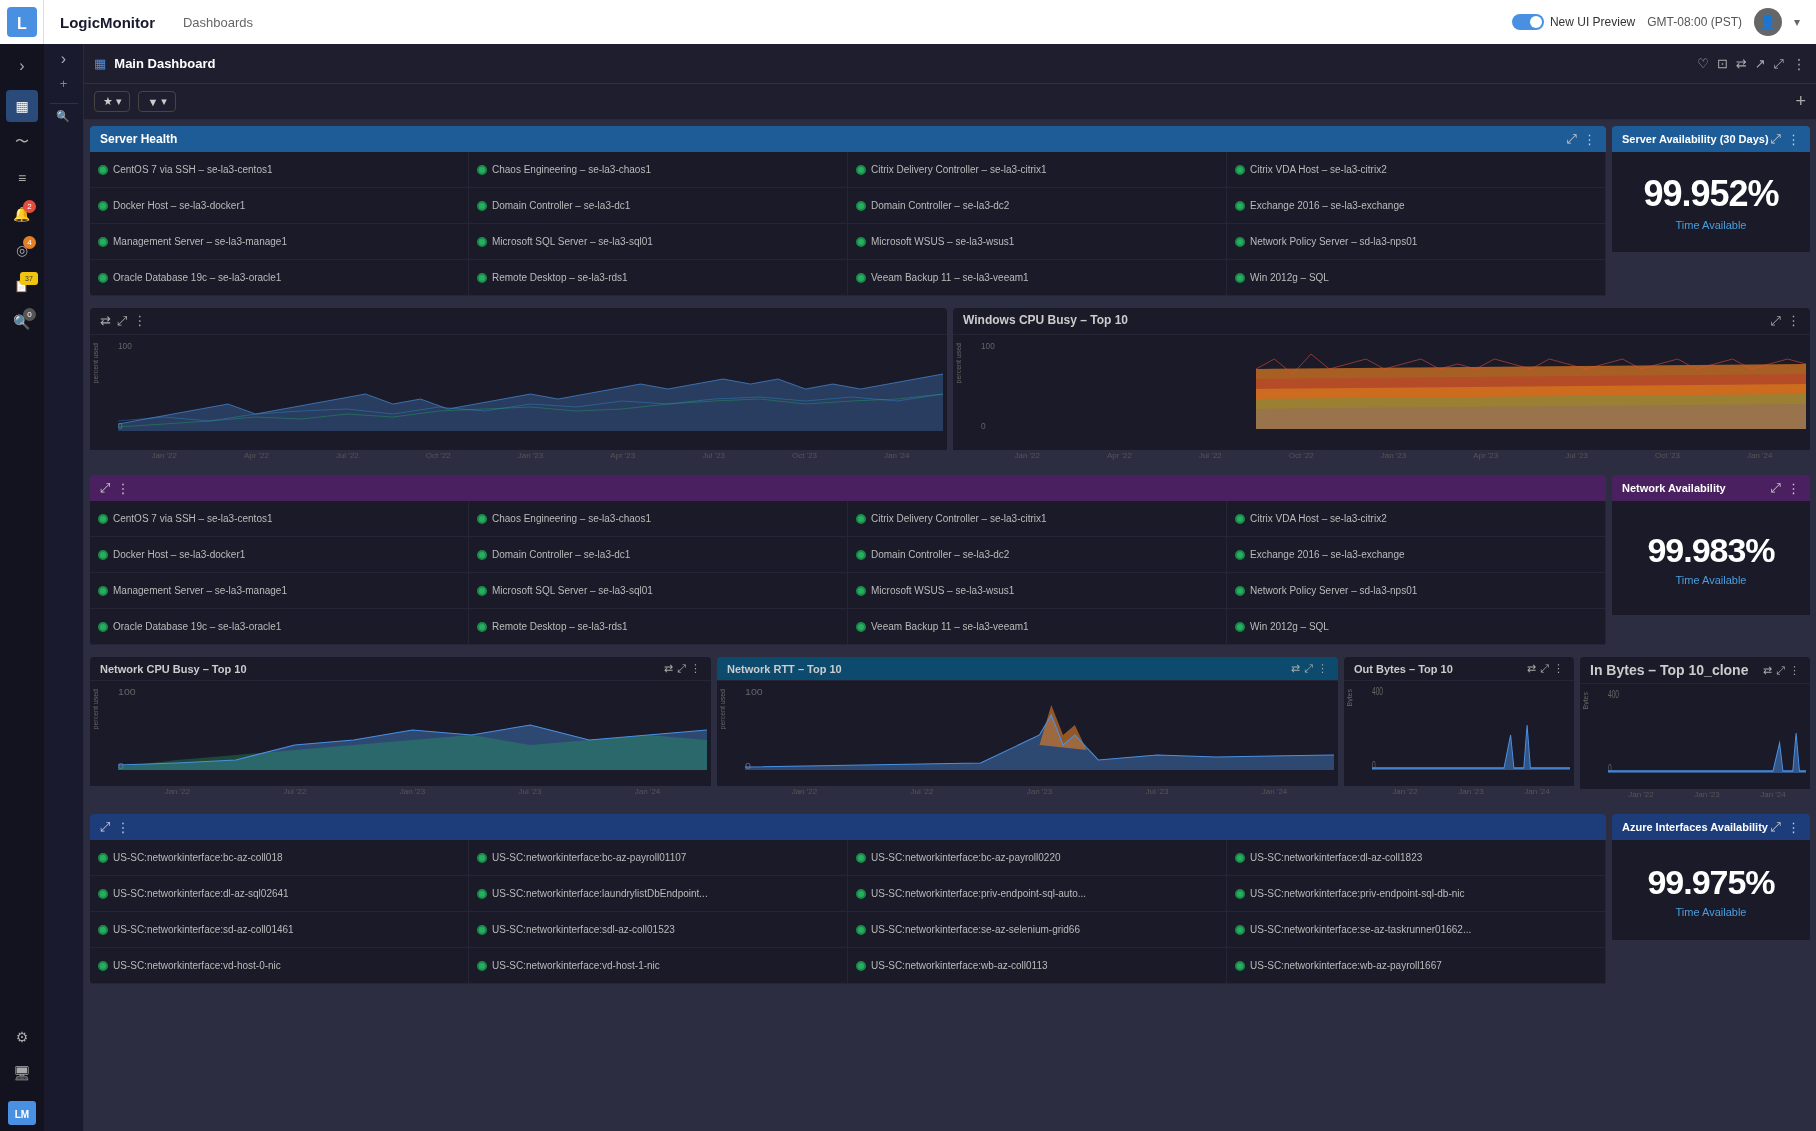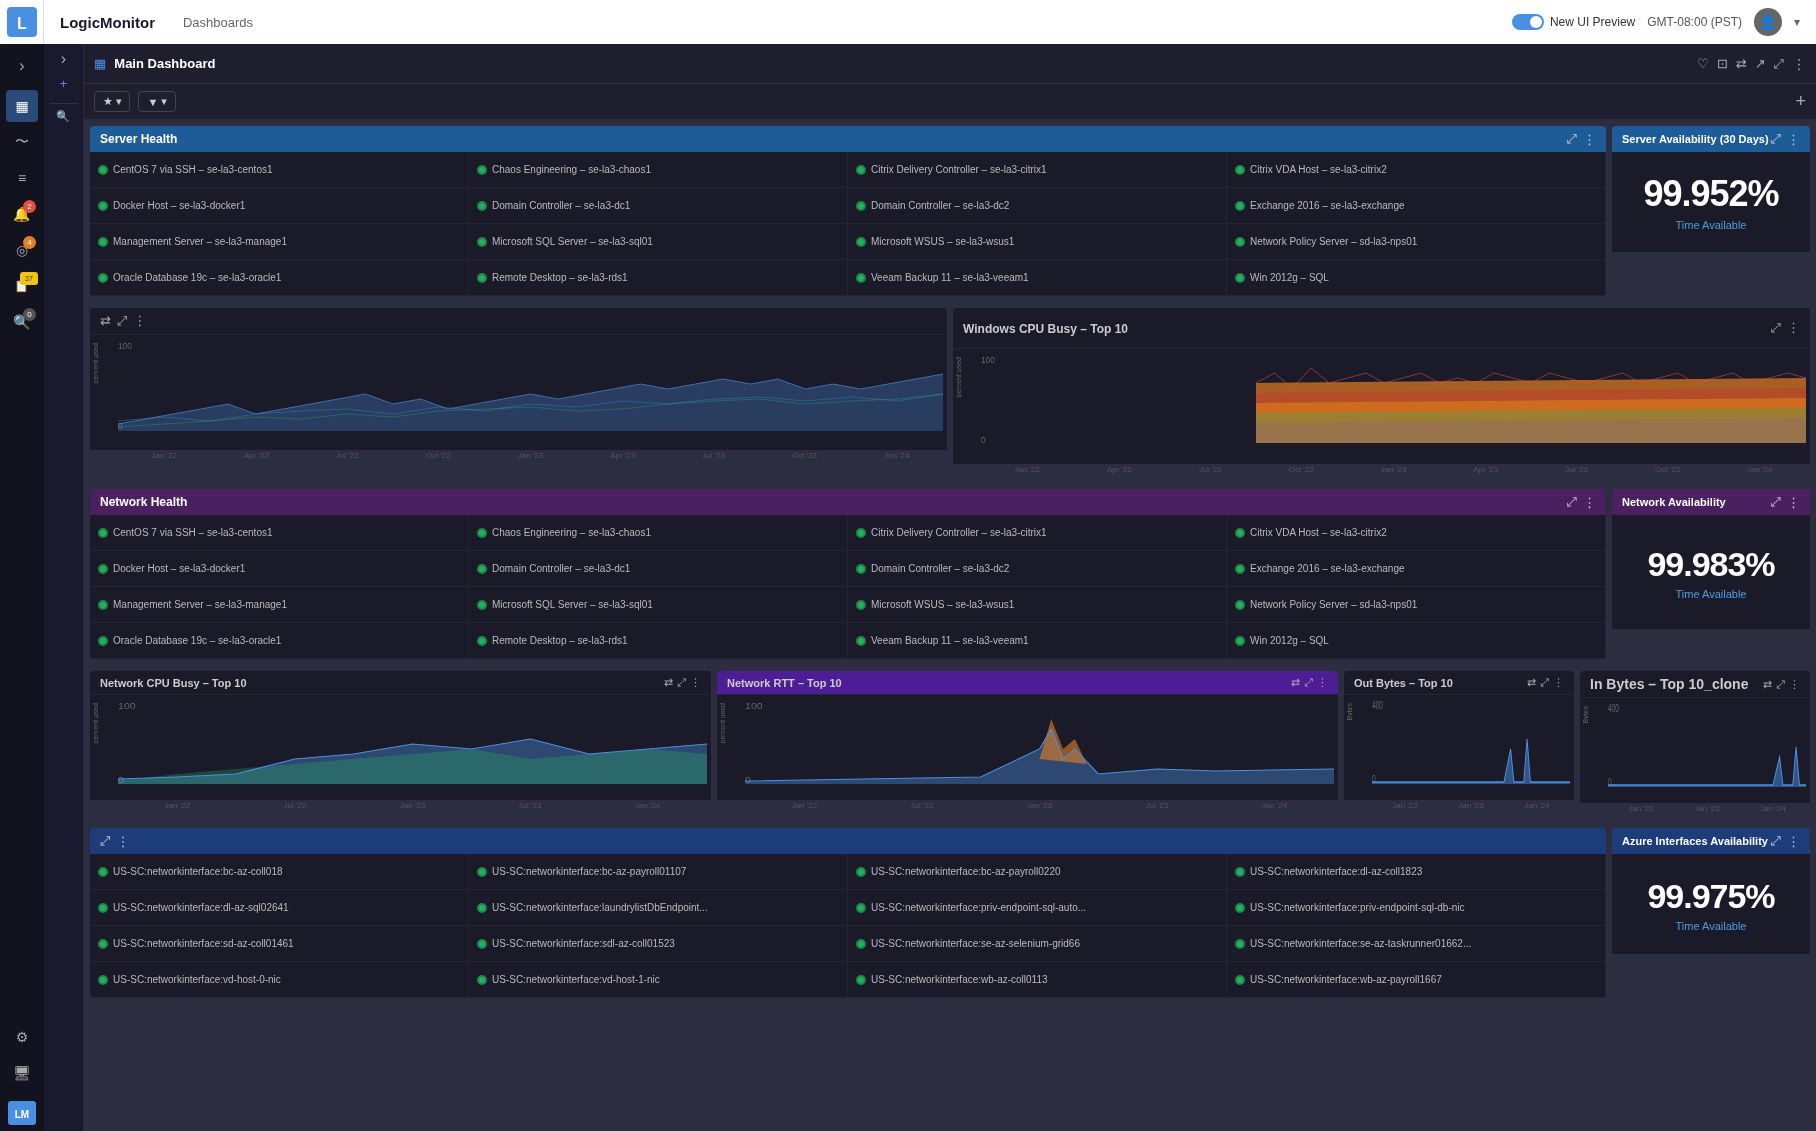--- a/index.html
+++ b/index.html
@@ -262,21 +262,21 @@
               <span>Oct '22</span>
               <span>Jan '23</span>
               <span>Apr '23</span>
               <span>Jul '23</span>
               <span>Oct '23</span>
               <span>Jan '24</span>
             </div>
           </div>
 
           <div class="panel flex-1">
-            <div style="display:flex;align-items:flex-end;padding:12px 10px;background:#1a1a28;border-bottom:1px solid #252535;">
+            <div style="display:flex;align-items:flex-start;padding:5px 10px;background:#1a1a28;border-bottom:1px solid #252535;">
               <span style="font-size:12px;font-weight:600;color:#ccc;flex:1;">Windows CPU Busy – Top 10</span>
               <div style="display:flex;gap:6px;color:#aaa;font-size:13px;">
                 <span>⤢</span>
                 <span>⋮</span>
               </div>
             </div>
             <div style="background:#1a1a28;padding:4px 4px 0 28px;position:relative;height:115px;">
               <div style="position:absolute;left:2px;top:8px;font-size:7px;color:#666;writing-mode:vertical-lr;transform:rotate(180deg);">percent used</div>
               <svg width="100%" height="95" viewBox="0 0 900 95" preserveAspectRatio="none">
                 <text x="0" y="10" fill="#666" font-size="9">100</text>
@@ -303,21 +303,20 @@
               <span>Jul '23</span>
               <span>Oct '23</span>
               <span>Jan '24</span>
             </div>
           </div>
         </div>
 
         <div style="display:flex;gap:6px;margin-bottom:6px;">
           <div class="panel flex-1">
             <div class="panel-hdr purple">
-              <span class="panel-title">Network Health</span>
               <div class="panel-ctrl">
                 <span>⤢</span>
                 <span>⋮</span>
               </div>
             </div>
             <div class="grid-4">
               <div class="grid-item">
                   <div class="dot g"></div>
                   <span>CentOS 7 via SSH – se-la3-centos1</span>
                 </div>
@@ -423,21 +422,21 @@
             <div style="display:flex;justify-content:space-around;padding:1px 4px 3px 28px;font-size:8px;color:#555;">
               <span>Jan '22</span>
               <span>Jul '22</span>
               <span>Jan '23</span>
               <span>Jul '23</span>
               <span>Jan '24</span>
             </div>
           </div>
 
           <div class="panel flex-1">
-            <div style="display:flex;align-items:center;padding:5px 10px;background:#4c1d95;border-bottom:1px solid #252535;">
+            <div style="display:flex;align-items:center;padding:5px 10px;background:#0c4a6e;border-bottom:1px solid #252535;">
               <span style="font-size:11px;font-weight:600;color:#ccc;flex:1;">Network RTT – Top 10</span>
               <div style="display:flex;gap:4px;color:#aaa;font-size:11px;">
                 <span>⇄</span>
                 <span>⤢</span>
                 <span>⋮</span>
               </div>
             </div>
             <div style="background:#1a1a28;padding:4px 4px 0 28px;position:relative;height:105px;">
               <div style="position:absolute;left:2px;top:8px;font-size:7px;color:#666;writing-mode:vertical-lr;transform:rotate(180deg);">percent used</div>
               <svg width="100%" height="88" viewBox="0 0 500 88" preserveAspectRatio="none">

